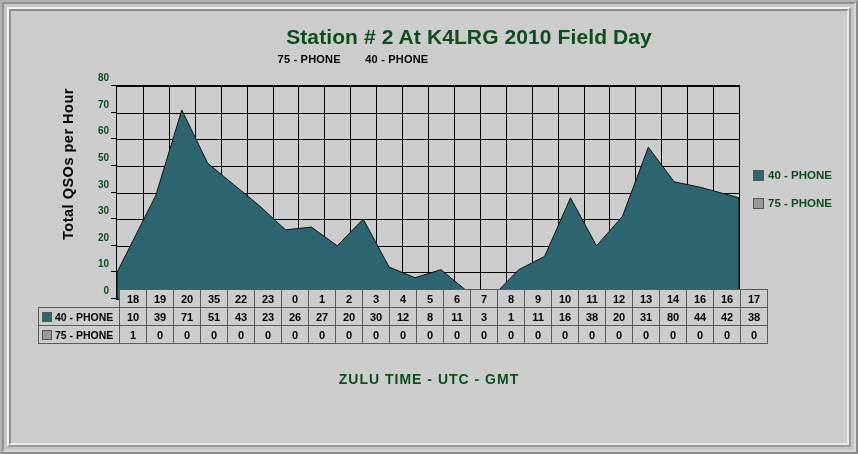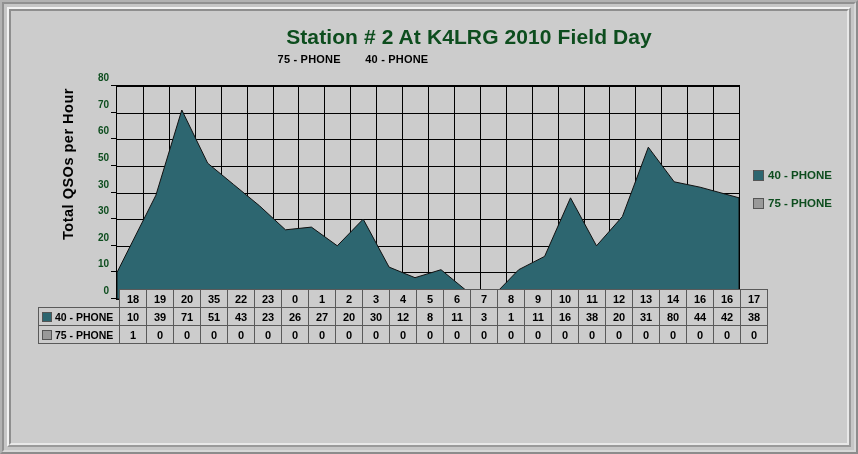--- a/index.html
+++ b/index.html
@@ -291,15 +291,16 @@
             <td class="val">0</td>
             <td class="val">0</td>
             <td class="val">0</td>
             <td class="val">0</td>
             <td class="val">0</td>
             <td class="val">0</td>
           </tr>
         </tbody>
       </table>
 
+    <div class="xtitle">ZULU TIME  -  UTC  -  GMT</div>
 
   </div>
 </div>
 
 </body></html>

